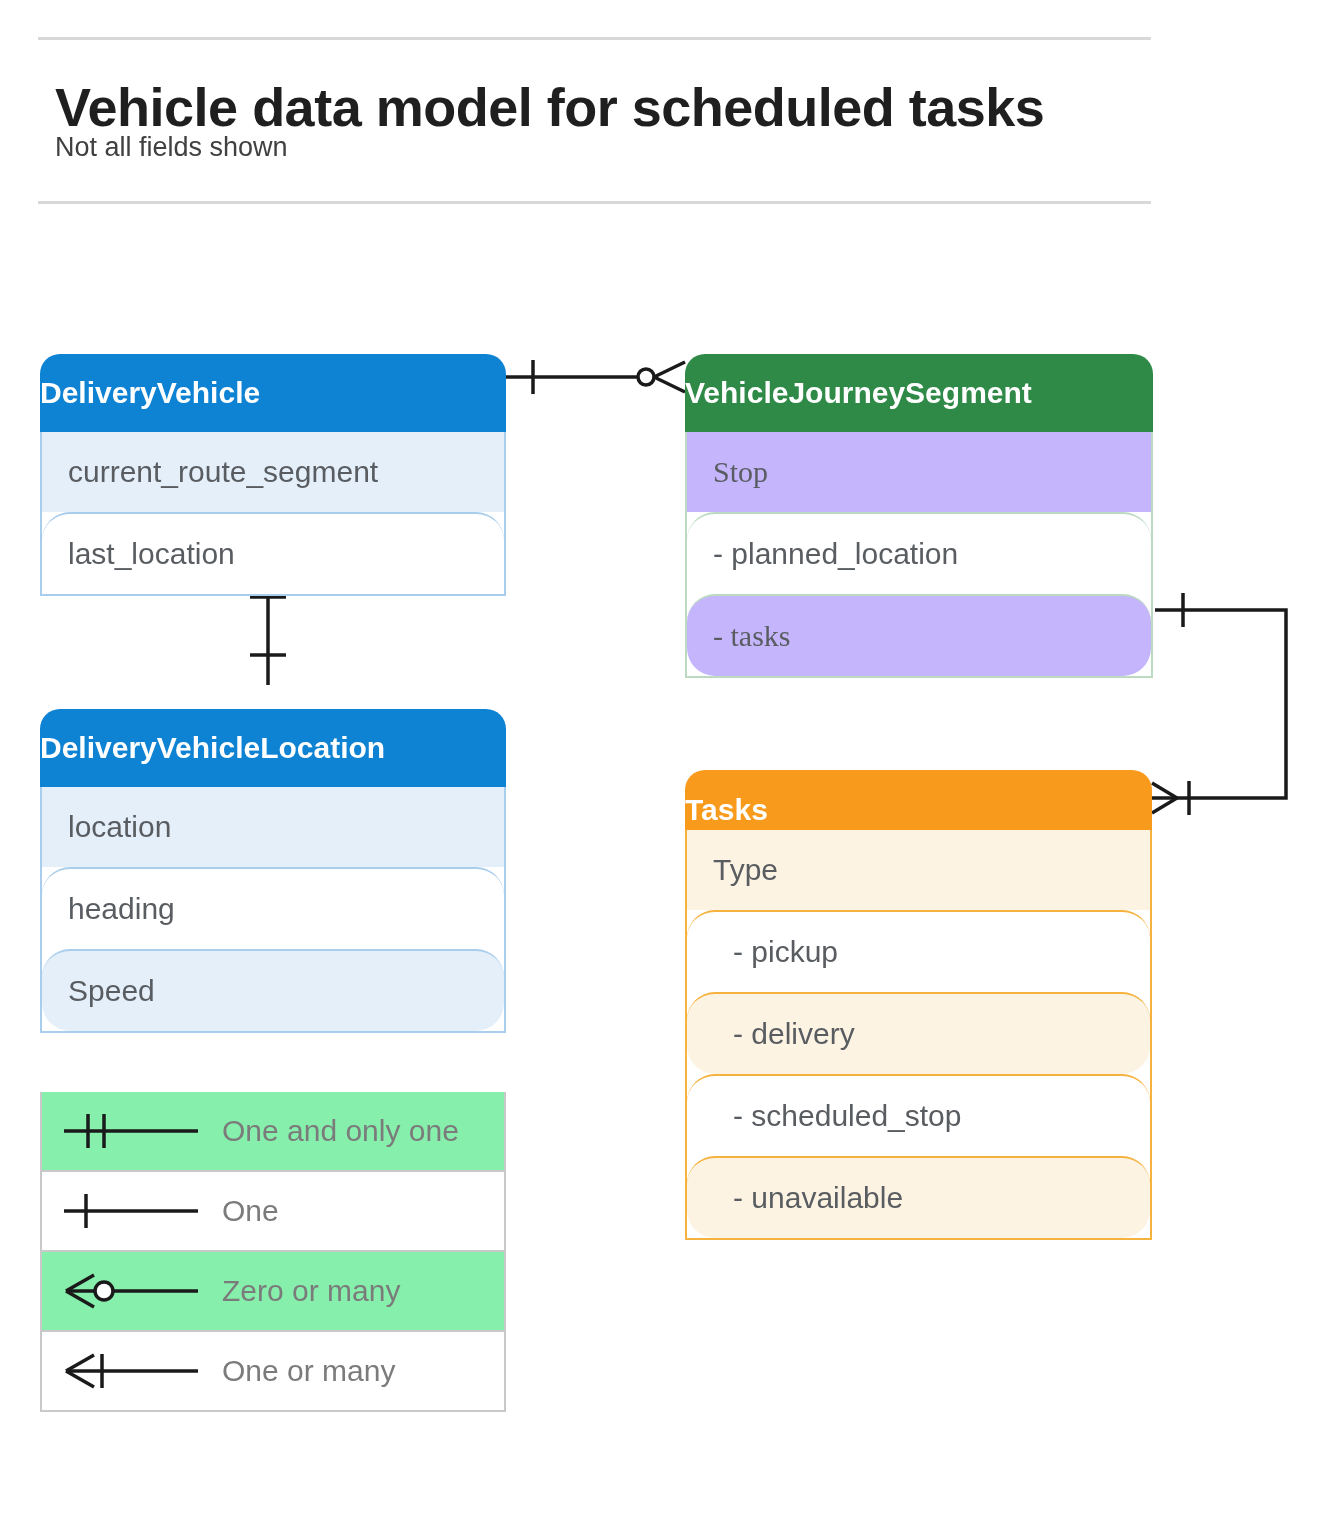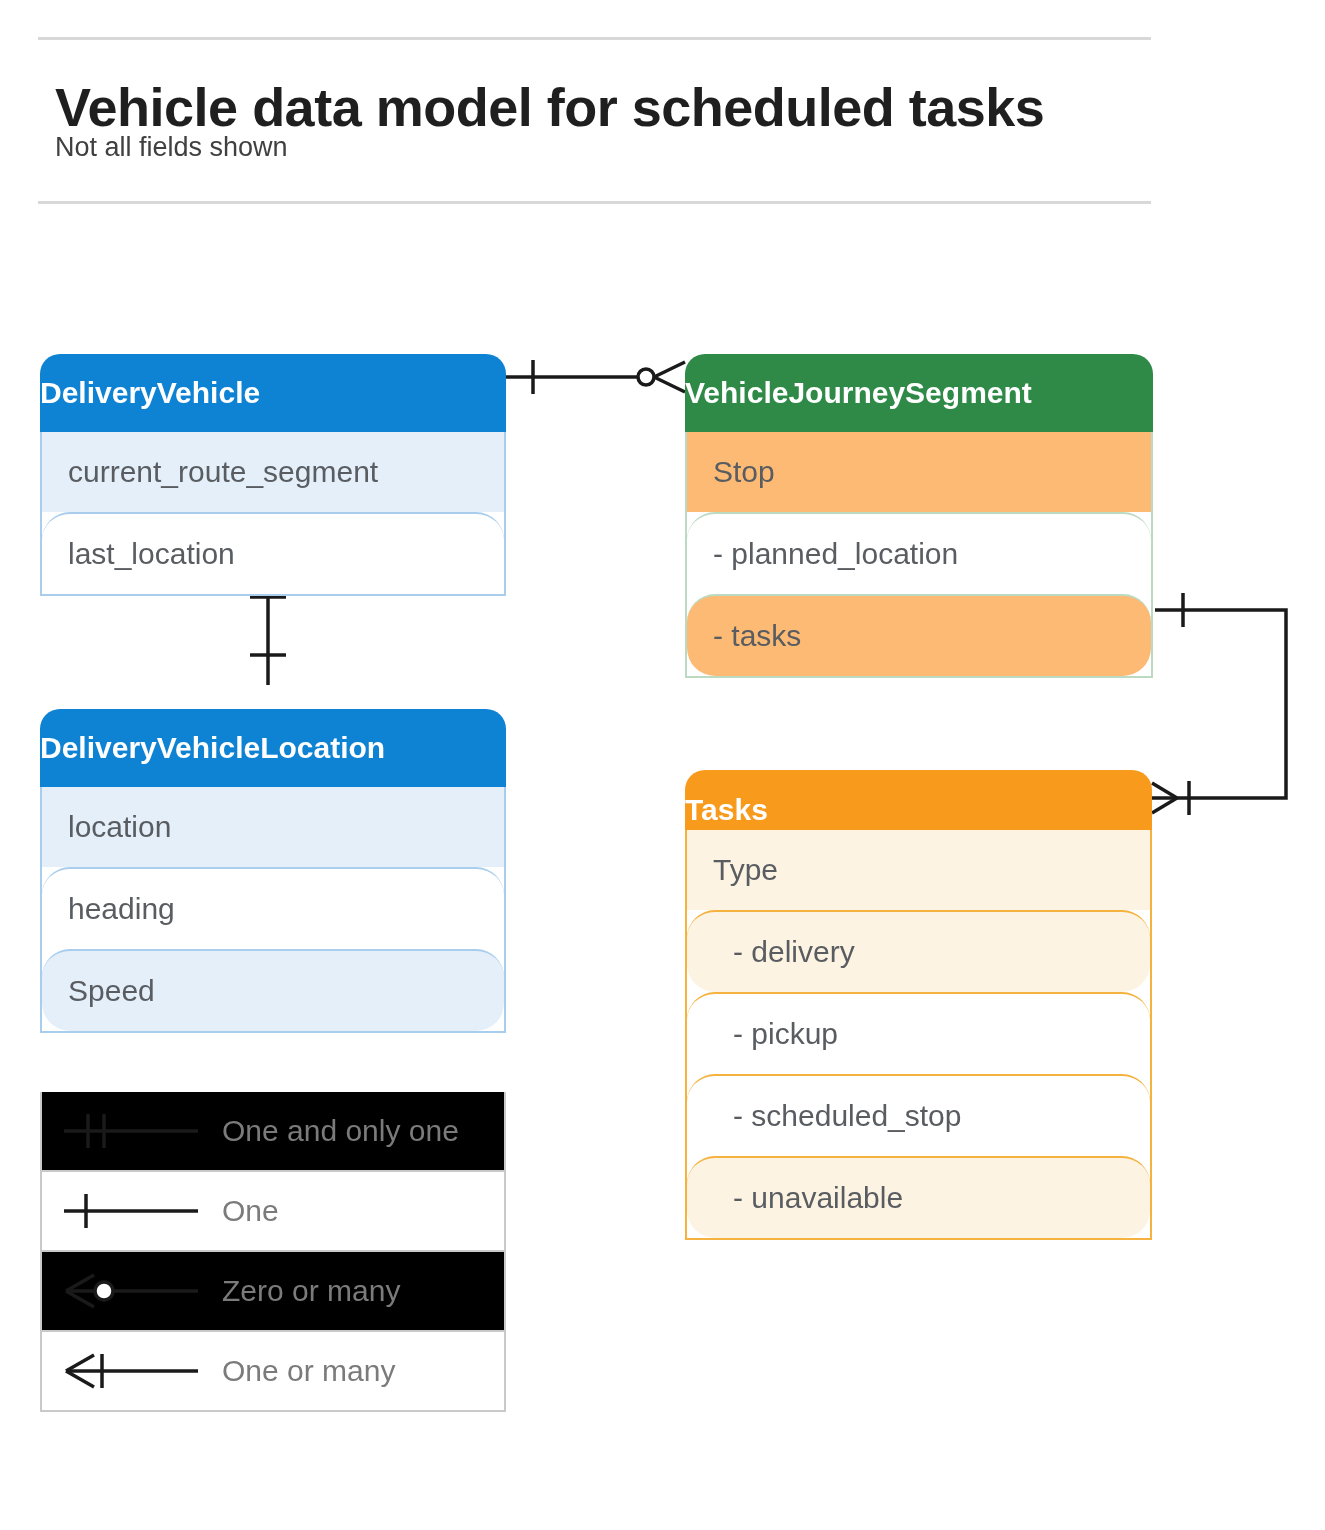--- a/index.html
+++ b/index.html
@@ -21,33 +21,33 @@
   .erow.sub{padding-left:46px;}
 
   .blue  .ehead{background:#0e82d3;}
   .blue  .ebody{border-color:#a9cdec;}
   .blue  .erow + .erow{border-top-color:#a9cdec;}
   .blue  .erow.shade{background:#e4effa;}
 
   .green .ehead{background:#2f8a48;}
   .green .ebody{border-color:#bcdac2;}
   .green .erow + .erow{border-top-color:#bcdac2;}
-  .green .erow.shade{background:#fdba74;}
+  .green .erow.shade{background:#c4b5fd;font-family:Liberation Serif, serif;}
 
   .orange .ehead{background:#f89b1d;height:60px;line-height:80px;}
   .orange .ebody{border-color:#f5b23f;}
   .orange .erow + .erow{border-top-color:#f5b23f;}
   .orange .erow.shade{background:#fdf3e2;}
 
   .gray .ehead{background:#9d9d9d;height:86px;line-height:86px;}
   .gray .ebody{border-color:#c9c9c9;}
 
   .legend-row{height:78px;display:flex;align-items:center;padding-left:16px;white-space:normal;}
   .legend-row + .legend-row{border-top:2px solid #c9c9c9;}
-  .legend-row.shade{background:#000000;}
+  .legend-row.shade{background:#86efac;}
   .legend-sym{width:150px;height:60px;flex:0 0 150px;margin-right:14px;}
   .legend-label{font-size:30px;color:#7b7b7b;}
 </style>
 </head>
 <body>
 
 <div class="canvas">
 
   <div class="hr" style="top:37px"></div>
   <div class="page-title">Vehicle data model for scheduled tasks</div>
@@ -104,22 +104,22 @@
       <div class="erow shade">location</div>
       <div class="erow">heading</div>
       <div class="erow shade">Speed</div>
     </div>
   </div>
 
   <div class="ebox orange" style="left:685px;top:746px;width:467px">
     <div class="ehead">Tasks</div>
     <div class="ebody">
       <div class="erow shade">Type</div>
+      <div class="erow sub">- pickup</div>
       <div class="erow sub shade">- delivery</div>
-      <div class="erow sub">- pickup</div>
       <div class="erow sub">- scheduled_stop</div>
       <div class="erow sub shade">- unavailable</div>
     </div>
   </div>
 
   <div class="ebox gray" style="left:40px;top:1092px;width:466px">
     <div class="ebody">
       <div class="legend-row shade">
         <svg class="legend-sym" viewBox="0 0 150 60">
           <g stroke="#1a1a1a" stroke-width="3.5" fill="none">

